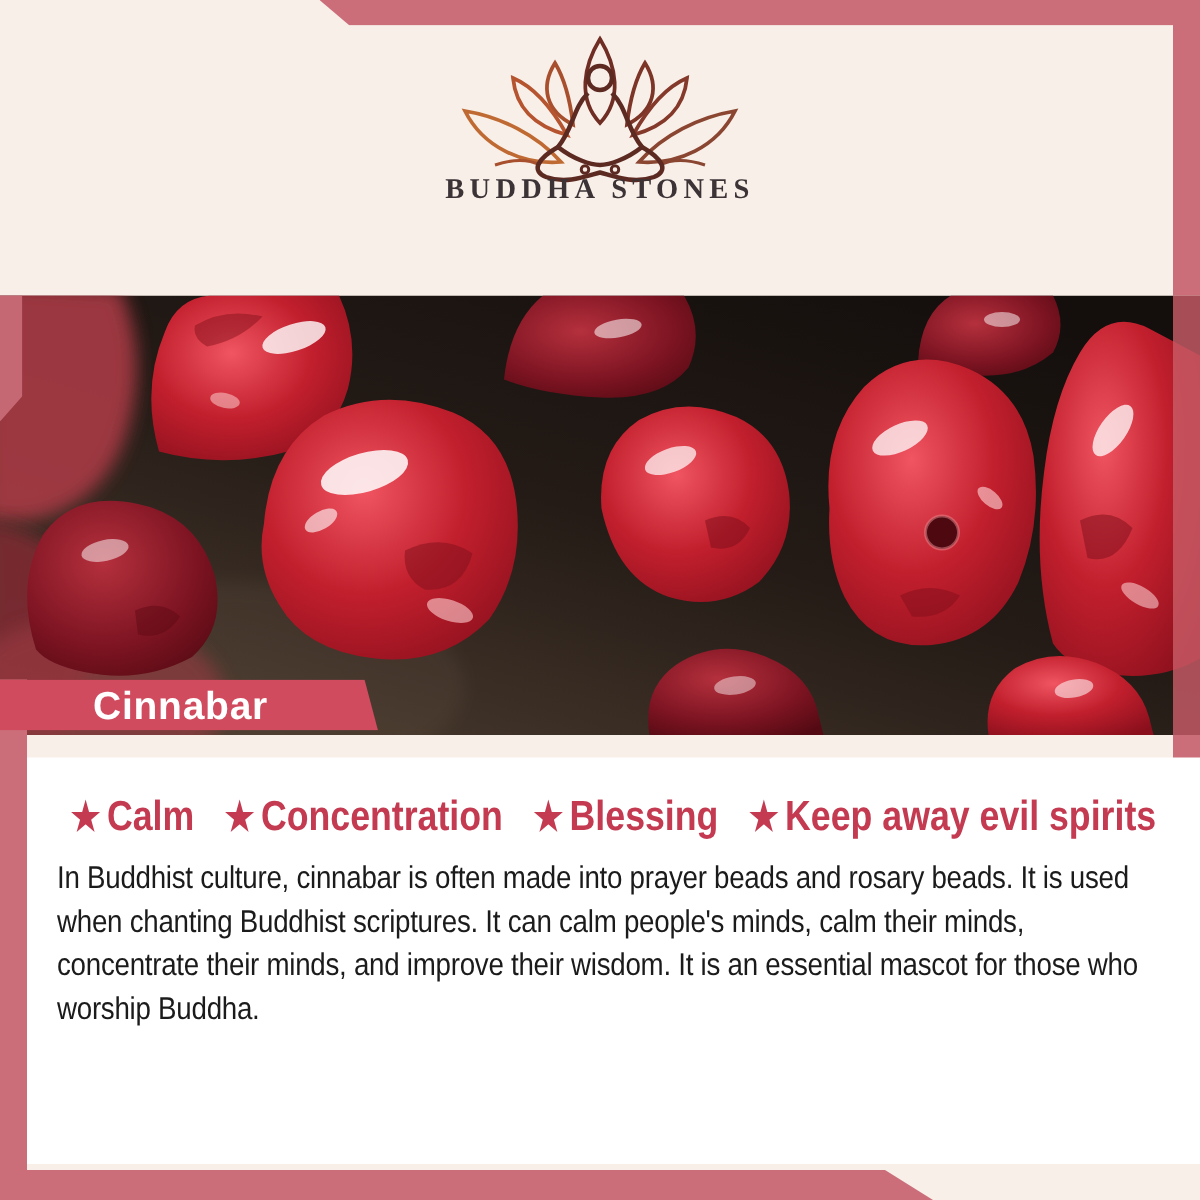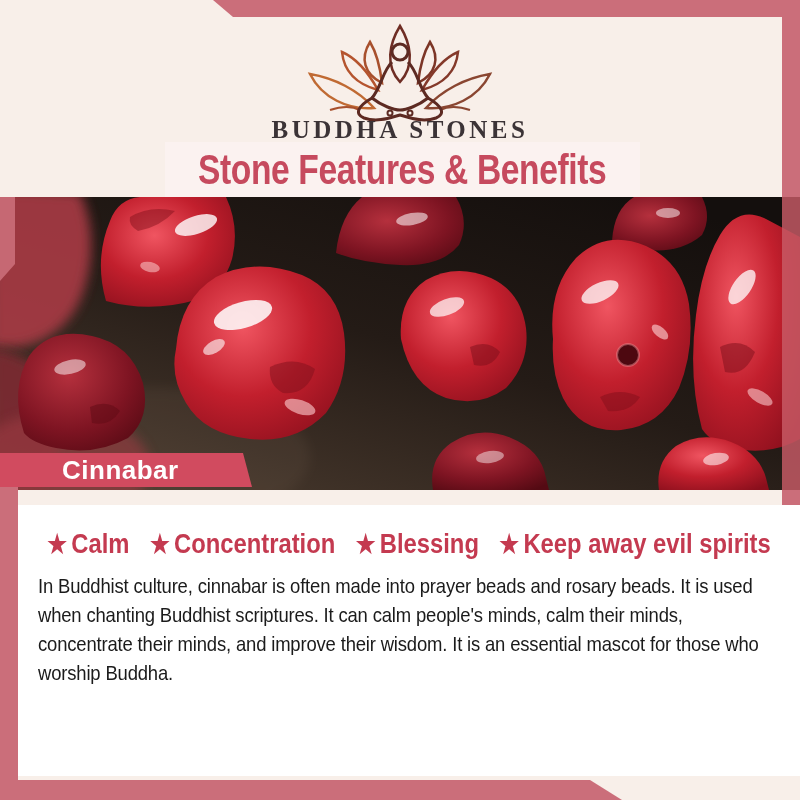--- a/index.html
+++ b/index.html
@@ -16,21 +16,21 @@
               clip-path:polygon(0 0,100% 0,100% 100%,0 97px);}
   .left-mini-ribbon{left:0;top:197px;width:15px;height:84px;background:rgba(203,110,121,.9);
               clip-path:polygon(0 0,100% 0,100% 67px,0 100%);}
   .left-ribbon{left:0;top:453px;width:18px;height:347px;background:#cb6e7a;}
   .bottom-ribbon{left:0;top:780px;width:622px;height:20px;background:#cb6e7a;
               clip-path:polygon(0 0,590px 0,100% 100%,0 100%);}
 
   
   .logo{left:300px;top:22px;width:200px;height:100px;}
   .brand{left:0;top:116px;width:800px;text-align:center;color:#3b3336;
-         font-family:"Liberation Serif",serif;font-weight:600;font-size:25px;letter-spacing:3.5px;}
+         font-family:"Liberation Serif",serif;font-weight:600;font-size:19px;letter-spacing:3.5px;}
 
   
   .title-band{left:165px;top:142px;width:475px;height:55px;background:#fbf2f0;
               display:flex;align-items:center;justify-content:center;}
   .title-band .txt{color:#c64a5e;font-weight:bold;font-size:42px;white-space:nowrap;
               transform:scaleX(.8);transform-origin:center;letter-spacing:-0.5px;}
 
   
   .photo{left:0;top:197px;width:800px;height:293px;}
 
@@ -70,23 +70,20 @@
 
       <circle cx="100" cy="30" r="8" stroke="#5d2a22" stroke-width="3"></circle>
       <path d="M92,40 C82,50 82,64 72,76 M108,40 C118,50 118,64 128,76" stroke="#5d2a22" stroke-width="3"></path>
       <path d="M72,76 C58,84 54,92 64,96 C78,101 92,95 100,93 C108,95 122,101 136,96 C146,92 142,84 128,76 C118,84 106,88 100,88 C94,88 82,84 72,76 Z" stroke="#5d2a22" stroke-width="3"></path>
       <circle cx="90" cy="91" r="2.5" stroke="#5d2a22" stroke-width="2"></circle>
       <circle cx="110" cy="91" r="2.5" stroke="#5d2a22" stroke-width="2"></circle>
     </svg>
   </div>
   <div class="abs brand">BUDDHA STONES</div>
 
-  <div class="abs title-band">
-    <div class="txt">Stone Features &amp; Benefits</div>
-  </div>
 
   <div class="abs photo">
     <svg width="800" height="293" viewBox="0 0 800 293">
       <defs>
         <linearGradient id="wood" x1="0" y1="1" x2="0.8" y2="0">
           <stop offset="0" stop-color="#4e3e31"></stop>
             <stop offset="0.55" stop-color="#241b16"></stop>
             <stop offset="1" stop-color="#140f0d"></stop>
         </linearGradient>
         <radialGradient id="gb" cx="0.4" cy="0.35" r="0.8">

